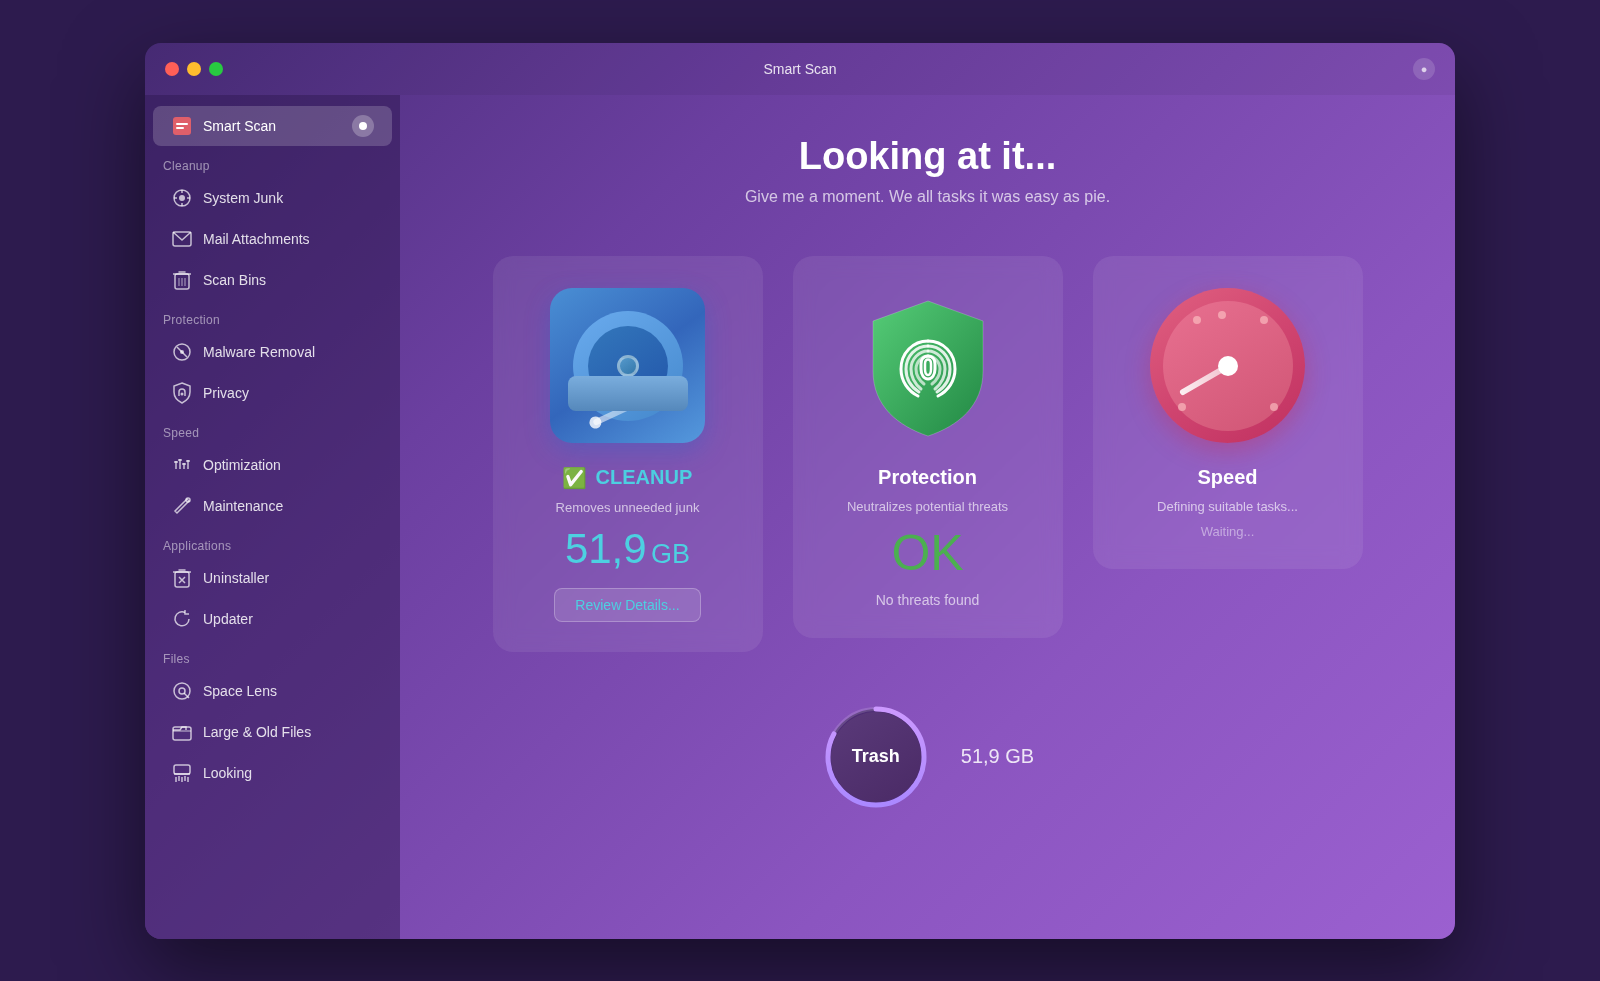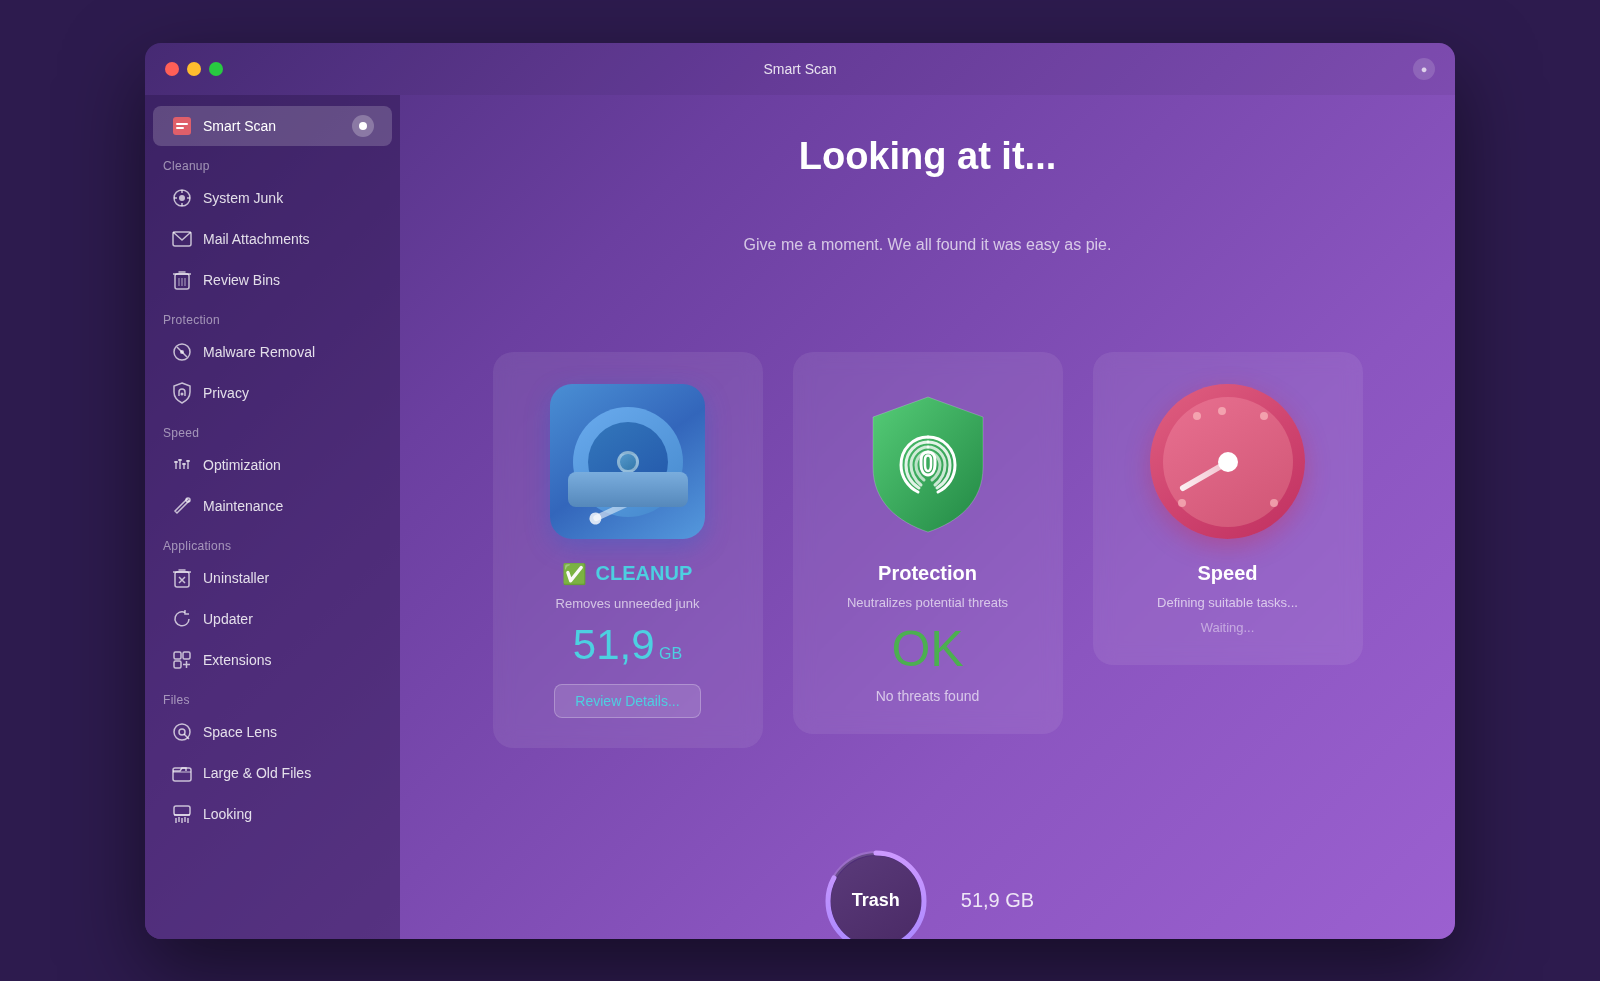--- a/index.html
+++ b/index.html
@@ -144,21 +144,20 @@
 
     
     .main-content {
       flex: 1;
       display: flex;
       flex-direction: column;
       align-items: center;
       padding: 40px 30px 20px;
       position: relative;
       overflow: hidden;
-      gap: 48px;
     }
 
     .main-heading {
       font-size: 38px;
       font-weight: 700;
       color: white;
       margin-bottom: 10px;
       text-align: center;
     }
 
@@ -348,21 +347,21 @@
       text-align: center;
     }
 
     .card-value {
       font-size: 42px;
       font-weight: 300;
       color: #4dd0e1;
     }
 
     .card-value-unit {
-      font-size: 16px;
+      font-size: 27px;
       font-weight: 400;
       color: #4dd0e1;
     }
 
     .card-value-ok {
       font-size: 50px;
       font-weight: 400;
       color: #4caf50;
     }
 
@@ -493,21 +492,21 @@
         <div class="sidebar-icon">
           <svg width="18" height="20" viewBox="0 0 18 20" fill="none">
             <rect x="2" y="4" width="14" height="15" rx="2" stroke="rgba(255,255,255,0.7)" stroke-width="1.5" fill="none"></rect>
             <line x1="0" y1="4" x2="18" y2="4" stroke="rgba(255,255,255,0.7)" stroke-width="1.5"></line>
             <line x1="6" y1="2" x2="12" y2="2" stroke="rgba(255,255,255,0.7)" stroke-width="1.5" stroke-linecap="round"></line>
             <line x1="6" y1="8" x2="6" y2="16" stroke="rgba(255,255,255,0.5)" stroke-width="1.2"></line>
             <line x1="9" y1="8" x2="9" y2="16" stroke="rgba(255,255,255,0.5)" stroke-width="1.2"></line>
             <line x1="12" y1="8" x2="12" y2="16" stroke="rgba(255,255,255,0.5)" stroke-width="1.2"></line>
           </svg>
         </div>
-        <span>Review Bins</span>
+        <span>Scan Bins</span>
       </div>
 
       <div class="sidebar-section-label">Protection</div>
       <div class="sidebar-item">
         <div class="sidebar-icon">
           <svg width="20" height="20" viewBox="0 0 20 20" fill="none">
             <circle cx="10" cy="10" r="8" stroke="rgba(255,255,255,0.7)" stroke-width="1.5" fill="none"></circle>
             <line x1="5" y1="5" x2="15" y2="15" stroke="rgba(255,255,255,0.7)" stroke-width="1.5"></line>
             <circle cx="10" cy="10" r="2" fill="rgba(255,255,255,0.7)"></circle>
           </svg>
@@ -565,31 +564,20 @@
       </div>
       <div class="sidebar-item">
         <div class="sidebar-icon">
           <svg width="20" height="20" viewBox="0 0 20 20" fill="none">
             <path d="M17 10 A7 7 0 1 1 13 3.5" stroke="rgba(255,255,255,0.7)" stroke-width="1.5" fill="none"></path>
             <polyline points="13,1 13,5 17,5" stroke="rgba(255,255,255,0.7)" stroke-width="1.5" fill="none"></polyline>
           </svg>
         </div>
         <span>Updater</span>
       </div>
-      <div class="sidebar-item">
-        <div class="sidebar-icon">
-          <svg width="20" height="20" viewBox="0 0 20 20" fill="none">
-            <rect x="2" y="2" width="7" height="7" rx="1.5" stroke="rgba(255,255,255,0.7)" stroke-width="1.5" fill="none"></rect>
-            <rect x="11" y="2" width="7" height="7" rx="1.5" stroke="rgba(255,255,255,0.7)" stroke-width="1.5" fill="none"></rect>
-            <rect x="2" y="11" width="7" height="7" rx="1.5" stroke="rgba(255,255,255,0.7)" stroke-width="1.5" fill="none"></rect>
-            <path d="M14.5 11 L14.5 18 M11 14.5 L18 14.5" stroke="rgba(255,255,255,0.7)" stroke-width="1.5"></path>
-          </svg>
-        </div>
-        <span>Extensions</span>
-      </div>
 
       <div class="sidebar-section-label">Files</div>
       <div class="sidebar-item">
         <div class="sidebar-icon">
           <svg width="20" height="20" viewBox="0 0 20 20" fill="none">
             <circle cx="10" cy="10" r="8" stroke="rgba(255,255,255,0.7)" stroke-width="1.5" fill="none"></circle>
             <circle cx="10" cy="10" r="3" stroke="rgba(255,255,255,0.7)" stroke-width="1.5" fill="none"></circle>
             <line x1="12" y1="12" x2="17" y2="17" stroke="rgba(255,255,255,0.7)" stroke-width="1.5"></line>
           </svg>
         </div>
@@ -616,21 +604,21 @@
             <line x1="16" y1="14" x2="16" y2="19" stroke="rgba(255,255,255,0.7)" stroke-width="1.5"></line>
             <line x1="2" y1="11" x2="18" y2="11" stroke="rgba(255,255,255,0.7)" stroke-width="1.5"></line>
           </svg>
         </div>
         <span>Looking</span>
       </div>
     </div>
 
     <div class="main-content">
       <h1 class="main-heading">Looking at it...</h1>
-      <p class="main-subheading">Give me a moment. We all found it was easy as pie.</p>
+      <p class="main-subheading">Give me a moment. We all tasks it was easy as pie.</p>
 
       <div class="cards-row">
 
         <div class="card">
           <div class="card-icon-wrapper">
             <div class="hdd-icon">
               <div style="display:flex; flex-direction:column; align-items:center; position:relative;">
                 <div class="hdd-inner">
                   <div class="hdd-disk">
                     <div class="hdd-center"></div>

